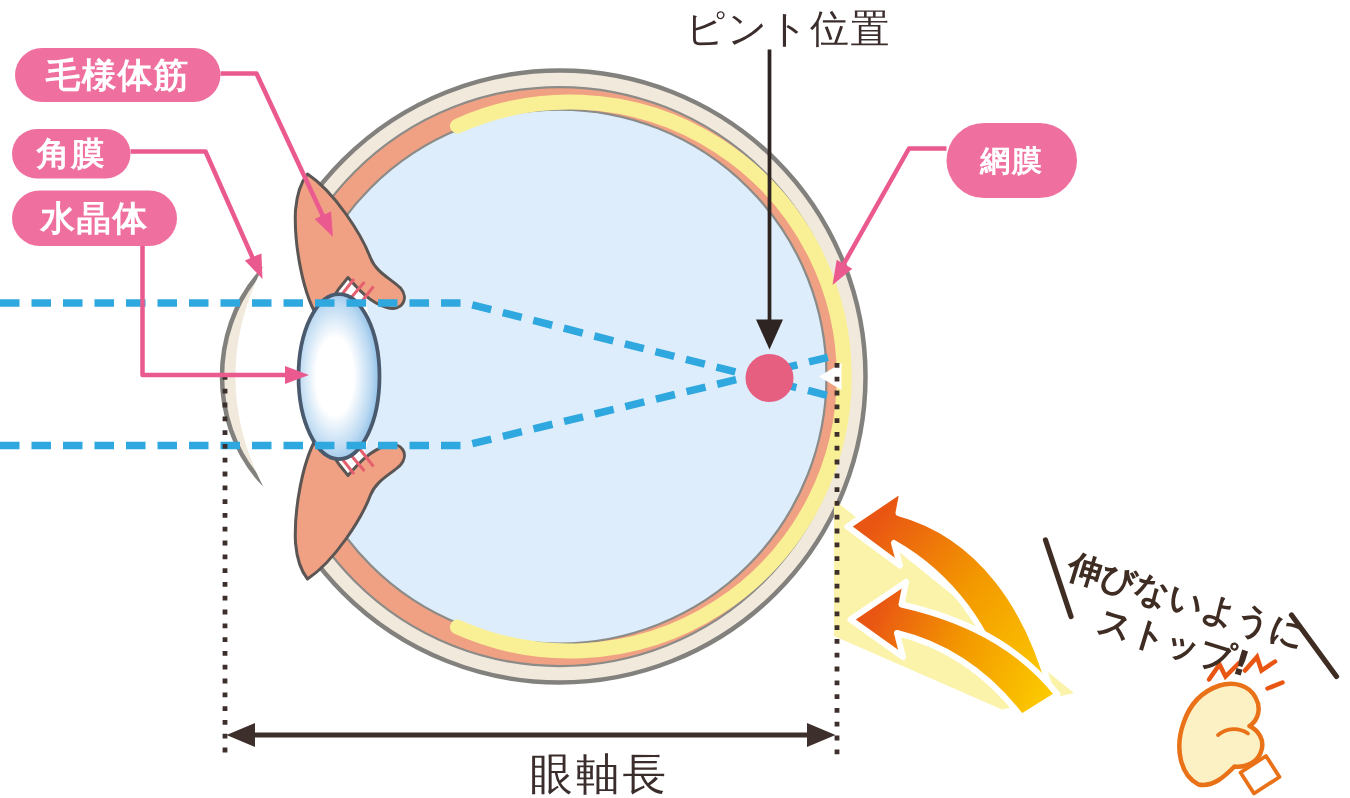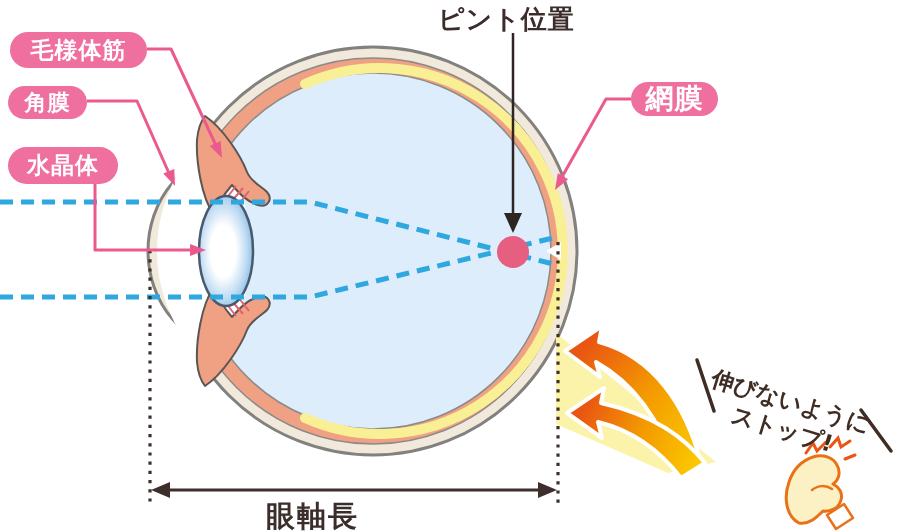--- a/index.html
+++ b/index.html
@@ -4,23 +4,23 @@
 <style>
   html,body{margin:0;padding:0;background:#fff;}
   #stage{position:relative;width:900px;height:532px;background:#ffffff;overflow:hidden;
          font-family:"DejaVu Sans","Liberation Sans",sans-serif;}
   #stage svg{position:absolute;left:0;top:0;}
   .pill{position:absolute;background:#EF6F9F;color:#fff;font-weight:bold;
         border-radius:999px;display:flex;align-items:center;justify-content:center;
         letter-spacing:1px;}
   .pill-ciliary{left:10px;top:32px;width:137px;height:36px;font-size:23px;}
   .pill-cornea{left:8px;top:86px;width:79px;height:33px;font-size:22px;font-family:Liberation Mono, monospace;}
-  .pill-lens{left:8px;top:127px;width:110px;height:37px;font-size:23px;margin-top:20px;}
-  .pill-retina{left:631px;top:82px;width:87px;height:34px;font-size:28px;}
-  .dark-label{position:absolute;color:#3A2D2B;font-weight:700;text-align:left;}
+  .pill-lens{left:8px;top:127px;width:110px;height:37px;font-size:23px;}
+  .pill-retina{left:631px;top:82px;width:87px;height:50px;font-size:20px;}
+  .dark-label{position:absolute;color:#3A2D2B;font-weight:400;text-align:right;}
   .pinto{left:438px;top:2px;width:156px;font-size:26px;letter-spacing:1px;}
   .ganjiku{left:266px;top:497px;width:180px;font-size:29px;letter-spacing:2px;}
   .stoptext{position:absolute;left:703px;top:360px;width:192px;
             transform:rotate(17deg);transform-origin:0 0;color:#3F2D24;
             font-weight:bold;font-size:23px;line-height:1.25;text-align:center;}
   .stoptext span{display:block;}
   .crocetin{position:absolute;left:616px;top:468px;width:176px;height:42px;
             background:#E8791B;color:#fff;font-weight:bold;font-size:29px;
             border-radius:22px;display:flex;align-items:center;justify-content:center;
             letter-spacing:1px;}

